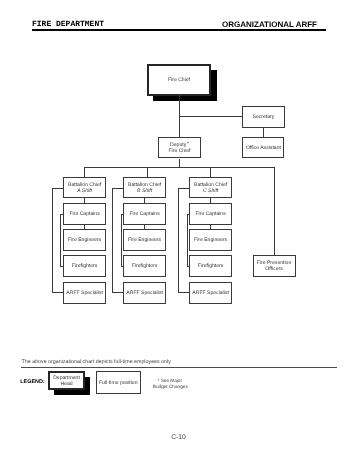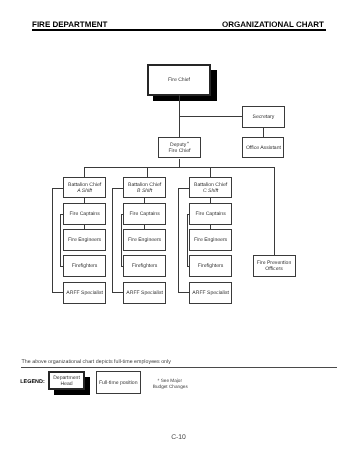--- a/index.html
+++ b/index.html
@@ -2,21 +2,21 @@
 <html><head>
 <meta charset="utf-8">
 <title>Fire Department Organizational Chart</title>
 <style>
   html,body{margin:0;padding:0;}
   body{width:357px;height:462px;background:#ffffff;font-family:"Liberation Sans",sans-serif;color:#000;overflow:hidden;-webkit-font-smoothing:antialiased;text-rendering:geometricPrecision;}
   #page{position:relative;width:357px;height:462px;}
   .abs{position:absolute;}
 
   
-  #hdr-left{left:32px;top:20.4px;font-size:8px;font-weight:bold;}
+  #hdr-left{left:32px;top:20.4px;font-size:8px;font-weight:bold;font-family:Liberation Mono, monospace;}
   #hdr-right{left:222px;top:20.4px;font-size:8px;font-weight:bold;}
   #hdr-rule{left:31.8px;top:28.8px;width:294.5px;height:2.3px;background:#000;}
 
   
   .box{position:absolute;border:0.8px solid #3a3a3a;background:#fff;box-sizing:border-box;
        display:flex;align-items:center;justify-content:center;text-align:center;
        font-size:5.1px;line-height:1.18;color:#333;padding-top:0.8px;}
   .box.shadowed{border:2px solid #262626;}
   .shadow{position:absolute;background:#000;}
 
@@ -33,21 +33,21 @@
   #legend-label{left:20.2px;top:378.7px;font-size:5.4px;font-weight:bold;letter-spacing:0.05px;}
   #pagenum{left:0;top:433.5px;width:357px;text-align:center;font-size:6.8px;color:#4a4a4a;}
   #note2{left:152.8px;top:378px;width:34px;font-size:4.7px;color:#3a3a3a;text-align:center;line-height:1.32;white-space:nowrap;}
 </style>
 </head>
 <body>
 
 <div id="page">
 
   <div class="abs" id="hdr-left">FIRE DEPARTMENT</div>
-  <div class="abs" id="hdr-right">ORGANIZATIONAL CHART</div>
+  <div class="abs" id="hdr-right">ORGANIZATIONAL ARFF</div>
   <div class="abs" id="hdr-rule"></div>
 
   <div class="shadow" style="left:153px;top:70px;width:64px;height:31px;"></div>
   <div class="box shadowed" style="left:147px;top:64px;width:64px;height:32px;">
       <span>Fire Chief</span>
     </div>
 
   <div class="ln lnv" style="left:179px;top:95px;height:42.5px;"></div>
   <div class="ln lnh" style="left:179px;top:116.3px;width:63.5px;"></div>
 

